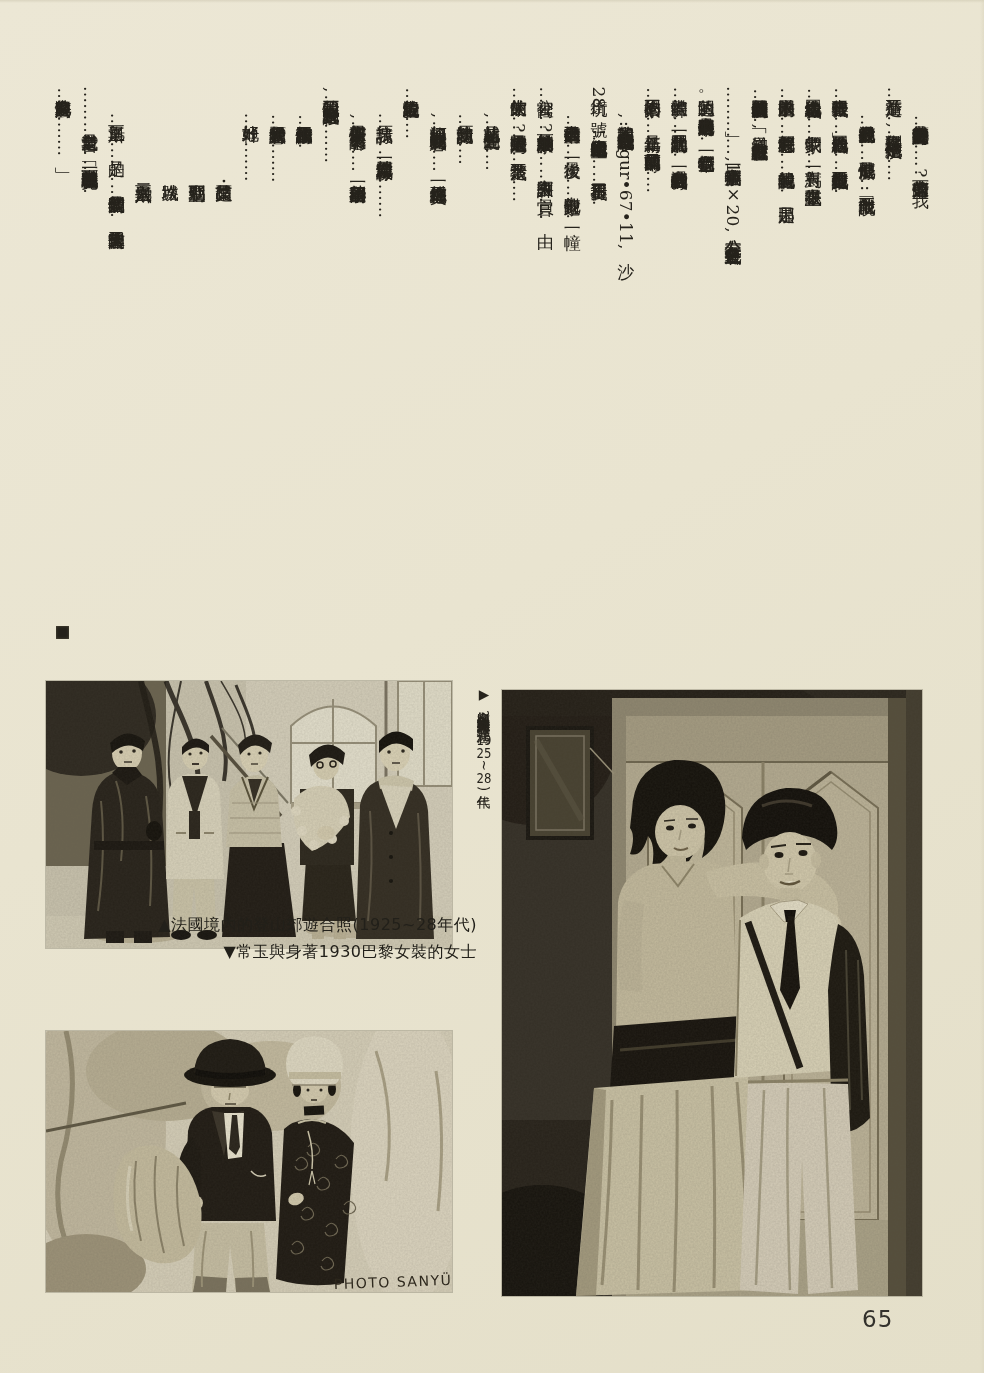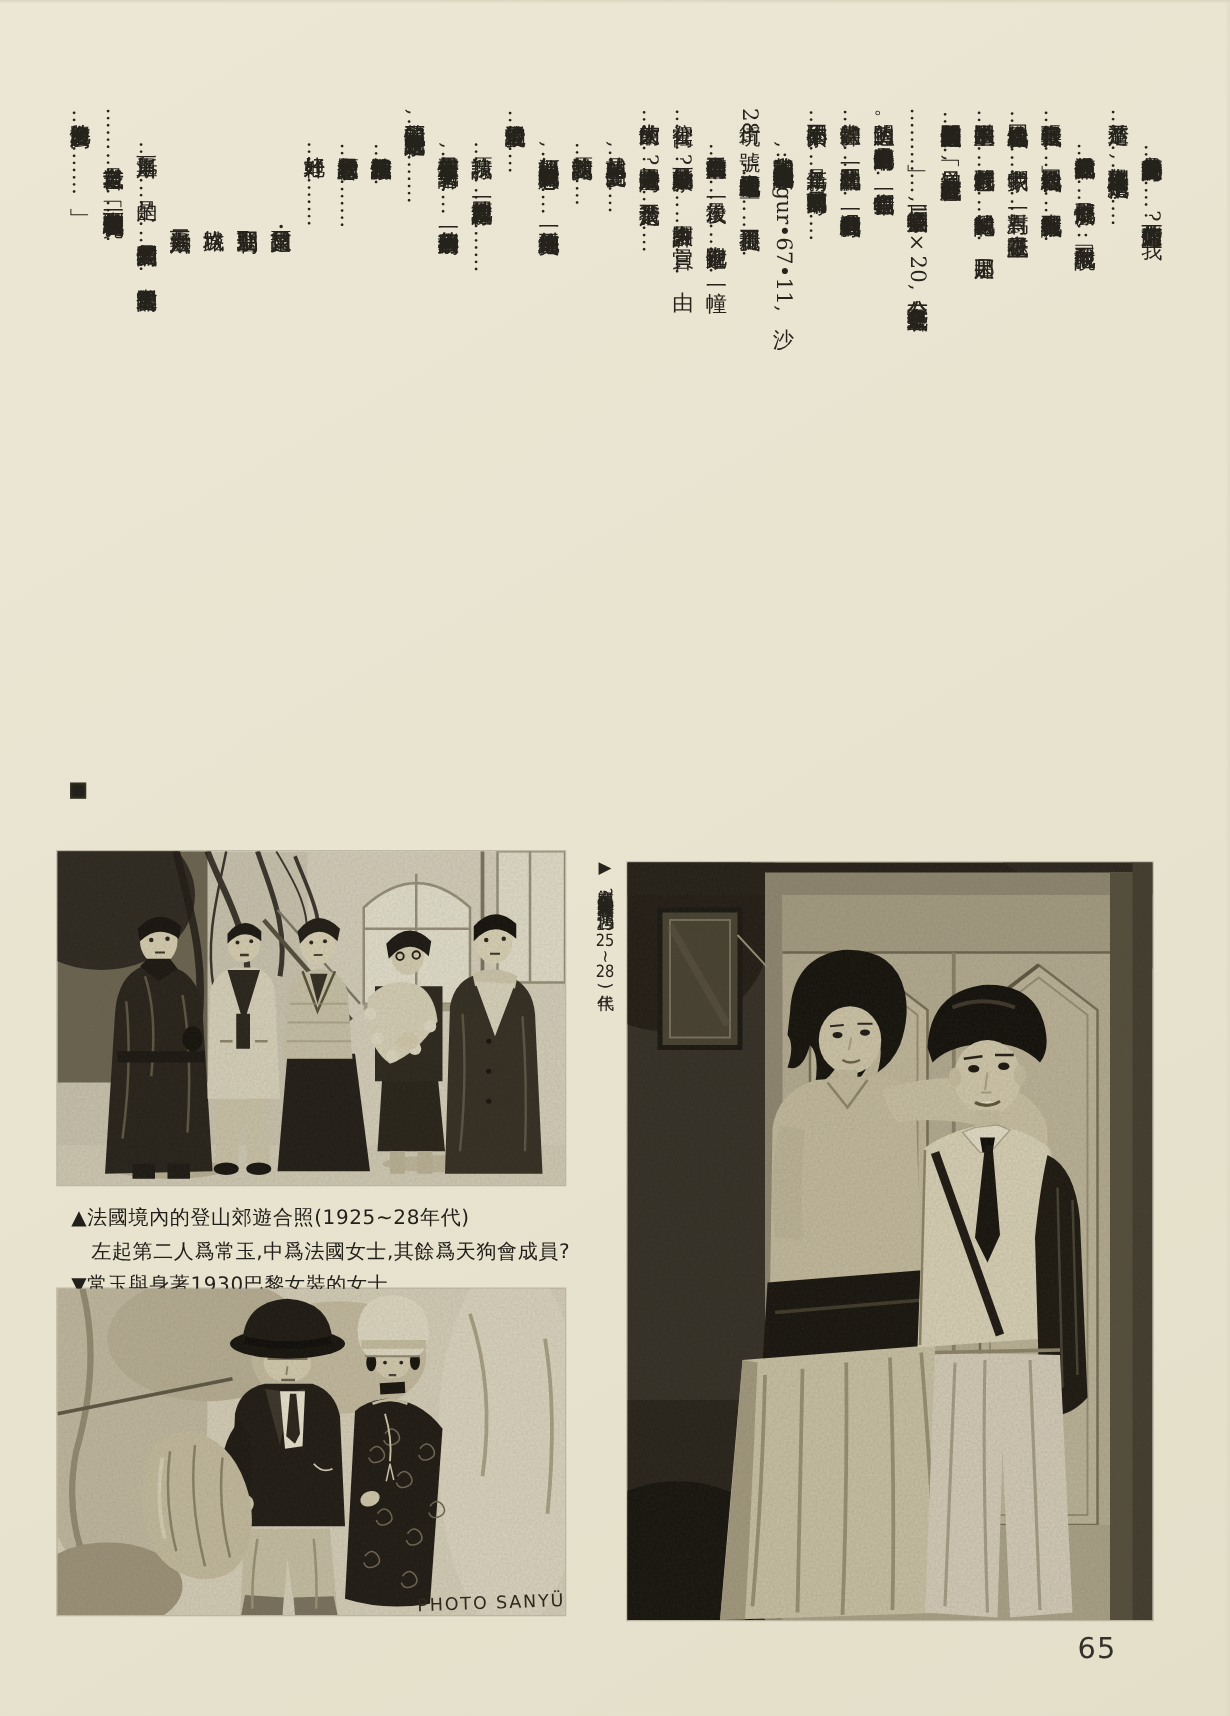--- a/index.html
+++ b/index.html
@@ -28,23 +28,23 @@
     font-size:0;line-height:0;overflow:hidden;color:transparent;
   }
 
   .photo{position:absolute;box-shadow:0 0 0 1px rgba(60,55,40,.25);}
   .photo svg{display:block;}
   .photo-hiking{left:46px;top:681px;width:406px;height:267px;}
   .photo-paris{left:46px;top:1031px;width:406px;height:261px;}
   .photo-door{left:502px;top:690px;width:420px;height:606px;}
 
   .captions{
-    position:absolute;left:57px;top:960px;width:420px;
+    position:absolute;left:57px;top:911px;width:420px;
     font-family:"DejaVu Sans", sans-serif;font-size:16px;line-height:27px;
-    color:#22201a;letter-spacing:.5px;
+    color:#22201a;letter-spacing:.5px;text-align:right;
   }
   .vcaption{
     position:absolute;left:472px;top:686px;height:450px;
     writing-mode:vertical-rl;text-orientation:mixed;
     font-family:"DejaVu Sans", sans-serif;font-size:13.5px;
     color:#27241d;letter-spacing:.5px;line-height:24px;white-space:nowrap;
   }
   .page-number{
     position:absolute;left:862px;top:1306px;
     font-family:"DejaVu Sans", sans-serif;font-size:23px;color:#33312c;letter-spacing:1px;
@@ -209,21 +209,20 @@
       <path d="M333,60 Q349,42 367,58 L367,70 Q349,54 333,72 Z" fill="#15120c"></path>
       <circle cx="343" cy="71" r="1.8" fill="#2a251c"></circle>
         <circle cx="357" cy="70" r="1.8" fill="#2a251c"></circle>
       <path d="M346,82 L354,82" stroke="#3a332a" stroke-width="1.5"></path>
       <rect width="406" height="267" filter="url(#grain)" opacity="0.35"></rect>
     </svg>
   </div>
 
   <div class="captions">
       <div style="padding-left: 0em;">▲法國境內的登山郊遊合照(1925~28年代)</div>
-      <div style="padding-left: 1em;">左起第二人爲常玉,中爲法國女士,其餘爲天狗會成員?</div>
       <div style="padding-left: 0em;">▼常玉與身著1930巴黎女裝的女士</div>
     </div>
 
   <div class="photo photo-paris">
     <svg viewBox="0 0 406 261" width="406" height="261">
       <rect width="406" height="261" fill="#d4cdb7"></rect>
       <ellipse cx="50" cy="100" rx="70" ry="140" fill="#c0b79e"></ellipse>
       <ellipse cx="120" cy="40" rx="80" ry="50" fill="#b6ad92"></ellipse>
       <ellipse cx="225" cy="55" rx="70" ry="45" fill="#c2b99e"></ellipse>
       <ellipse cx="362" cy="125" rx="58" ry="150" fill="#dad3be"></ellipse>

